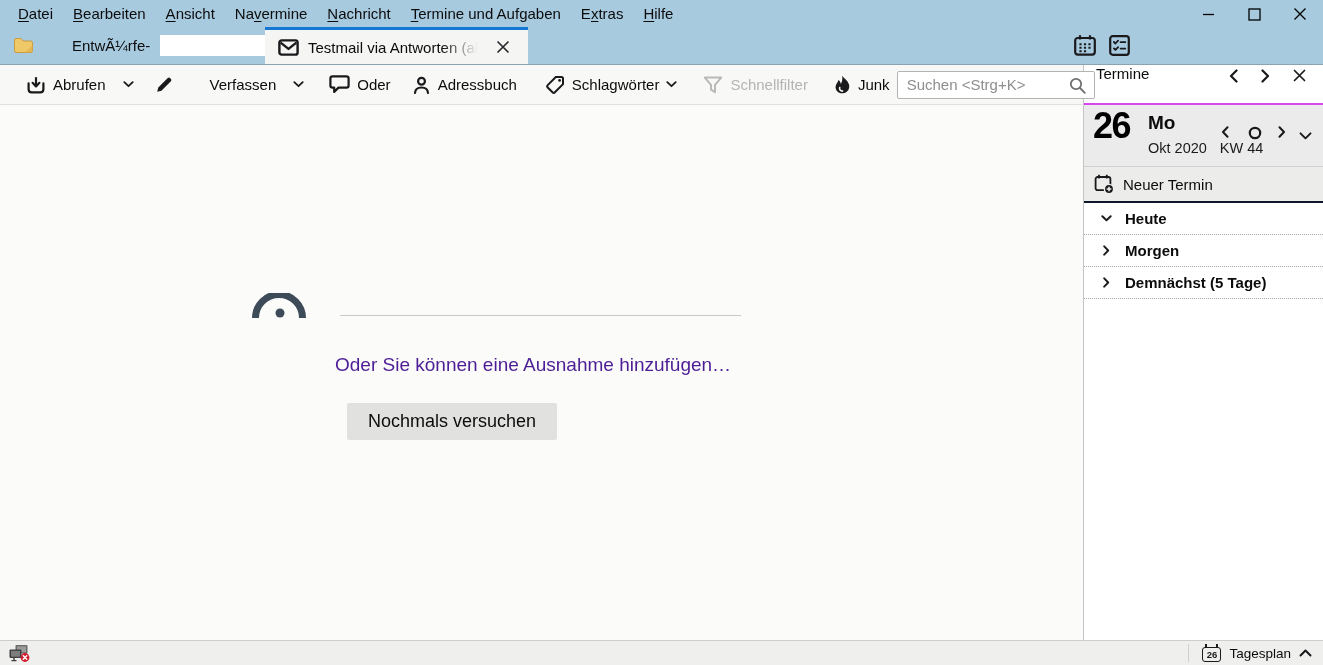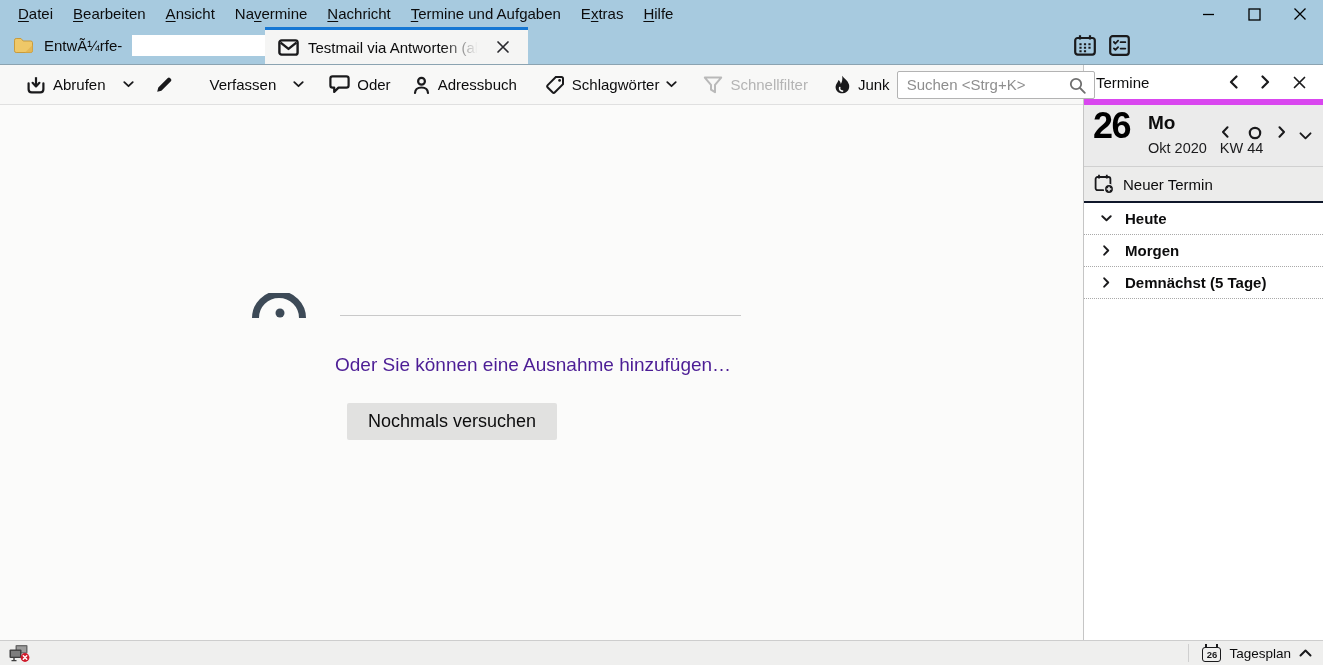--- a/index.html
+++ b/index.html
@@ -11,21 +11,21 @@
   
   .titlebar{height:27px;background:#a7cadf;display:flex;align-items:center;position:relative;}
   .menubar{display:flex;padding-left:8px;}
   .menu-item{font-size:15px;padding:4px 10px 5px;white-space:nowrap;}
   .menu-item .ak{text-decoration:underline;text-underline-offset:2px;}
   .win-controls{position:absolute;top:0;right:0;display:flex;height:28px;}
   .win-btn{width:46px;display:flex;align-items:center;justify-content:center;}
   
   .tabstrip{height:38px;background:#a7cadf;position:relative;border-bottom:1px solid #8ba3b1;box-sizing:border-box;display:flex;align-items:center;}
   .folder-tab{display:flex;align-items:center;gap:10px;padding-left:13px;}
-  .folder-label{font-size:15px;}
+  .folder-label{font-size:15px;margin-left:28px;}
   .rename-input{width:136px;height:21px;border:none;outline:none;background:#fff;font-size:14px;padding:0 4px;font-family:inherit;}
   .tab-active{position:absolute;left:265px;top:0;width:263px;height:37px;background:#f5f5f4;border-top:3px solid #1577d4;box-sizing:border-box;display:flex;align-items:center;gap:9px;padding:0 7px 0 13px;}
   .tab-title-wrap{position:relative;width:176px;overflow:hidden;white-space:nowrap;font-size:15px;}
   .tab-fade{position:absolute;right:0;top:0;bottom:0;width:42px;background:linear-gradient(90deg,rgba(245,245,244,0),#f5f5f4 85%);}
   .tab-close{display:flex;align-items:center;justify-content:center;width:20px;height:20px;}
   .tabstrip-icons{position:absolute;right:192px;top:0;height:37px;display:flex;align-items:center;gap:11px;}
   
   .mainrow{display:flex;height:575px;}
   .left-col{width:1083px;display:flex;flex-direction:column;}
   .toolbar{height:40px;background:#f8f8f7;border-bottom:1px solid #e0e0e0;box-sizing:border-box;display:flex;align-items:center;padding:0 14px 0 19px;}
@@ -41,21 +41,21 @@
   .hamburger{margin-left:16px;display:flex;flex-direction:column;gap:3.5px;padding:6px 5px;}
   .hamburger .bar{width:17px;height:2.6px;background:#2a2a2e;border-radius:1px;}
   
   .content{flex:1;background:#fbfbfa;position:relative;}
   .arc-graphic{position:absolute;left:252px;top:188px;}
   .divider-line{position:absolute;left:340px;top:210px;width:401px;height:1px;background:#c9c9c9;}
   .exception-link{position:absolute;left:335px;top:249px;font-size:19px;color:#4c1d95;}
   .retry-btn{position:absolute;left:347px;top:298px;height:37px;padding:0 21px;background:#e1e1e0;border:none;border-radius:2px;font-size:18px;font-family:inherit;color:#0c0c0d;}
   
   .today-pane{width:240px;border-left:1px solid #c5c5c5;box-sizing:border-box;background:#fff;display:flex;flex-direction:column;}
-  .pane-header{height:40px;display:flex;align-items:center;padding:0 13px 0 12px;border-bottom:6px solid #d946ef;box-sizing:border-box;font-size:15px;}
+  .pane-header{height:40px;display:flex;align-items:flex-start;padding:0 13px 0 12px;border-bottom:2px solid #d946ef;box-sizing:border-box;font-size:15px;}
   .pane-header .ph-title{margin-right:auto;}
   .ph-btn{display:flex;align-items:center;justify-content:center;padding:4px;margin-left:15px;}
   .date-head{height:62px;background:#ebebeb;border-bottom:1px solid #d0d0d0;position:relative;box-sizing:border-box;}
   .day-big{position:absolute;left:9px;top:0px;font-size:36px;font-weight:700;letter-spacing:-1.5px;color:#000;}
   .weekday{position:absolute;left:64px;top:7px;font-size:19px;font-weight:700;}
   .subdate{position:absolute;left:64px;top:35px;font-size:14.5px;display:flex;gap:13px;color:#1b1b1d;}
   .dh-prev{position:absolute;left:133px;top:17px;padding:4px;}
   .dh-today{position:absolute;left:160px;top:17px;padding:4px;}
   .dh-next{position:absolute;left:190px;top:17px;padding:4px;}
   .dh-expand{position:absolute;right:7px;top:23px;padding:4px;}

